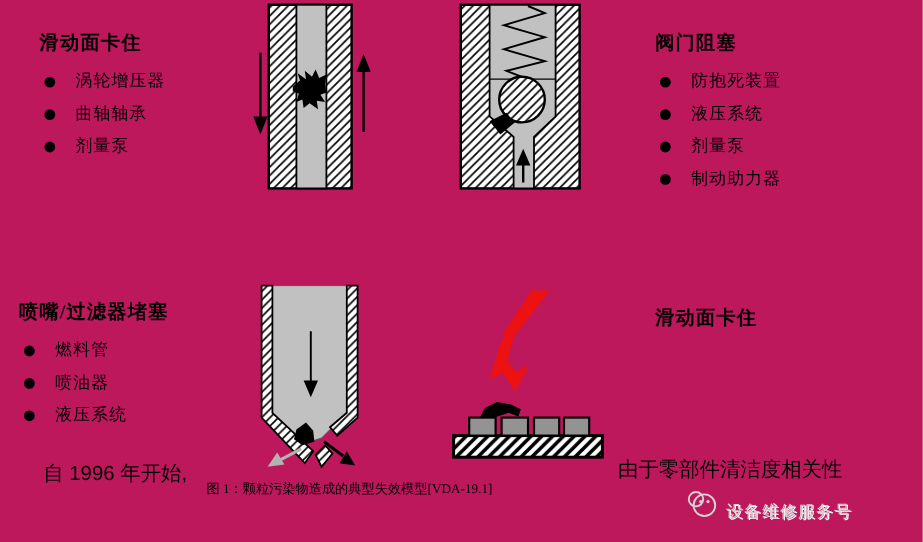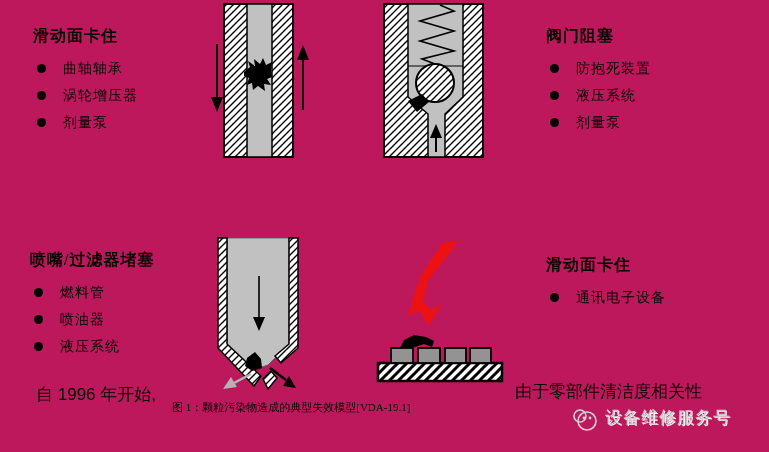--- a/index.html
+++ b/index.html
@@ -23,22 +23,22 @@
   }
 
   .svgbox{position:absolute;}
 
   .bottom-line{position:absolute;font-size:17px;color:#000;white-space:nowrap;}
   .caption{
     position:absolute;left:172px;top:400px;font-size:11px;color:#000;white-space:nowrap;
     font-family:"Liberation Serif","DejaVu Serif",serif;
   }
   .watermark{
-    position:absolute;left:570px;top:406px;display:flex;align-items:flex-start;gap:5px;
-    color:#d3d3d3;font-size:17px;white-space:nowrap;letter-spacing:1px;
+    position:absolute;left:570px;top:406px;display:flex;align-items:flex-end;gap:5px;
+    color:#d3d3d3;font-size:14px;white-space:nowrap;letter-spacing:1px;
     text-shadow:1px 1px 0 #ffffff;
   }
 </style>
 </head>
 <body>
 
 <div class="canvas">
 
   <svg width="0" height="0" style="position:absolute" aria-hidden="true">
     <defs>
@@ -49,48 +49,48 @@
       <pattern id="hatchB" patternUnits="userSpaceOnUse" width="9" height="9">
         <rect width="9" height="9" fill="#ffffff"></rect>
         <path d="M0,9 L9,0 M-2.25,2.25 L2.25,-2.25 M6.75,11.25 L11.25,6.75" stroke="#000" stroke-width="3"></path>
       </pattern>
     </defs>
   </svg>
 
   <div class="tblock" style="left:33px;top:26px;">
     <h3>滑动面卡住</h3>
     <ul>
+      <li><span>涡轮增压器</span></li>
       <li><span>曲轴轴承</span></li>
-      <li><span>涡轮增压器</span></li>
       <li><span>剂量泵</span></li>
     </ul>
   </div>
 
   <div class="tblock" style="left:546px;top:26px;">
     <h3>阀门阻塞</h3>
     <ul>
       <li><span>防抱死装置</span></li>
       <li><span>液压系统</span></li>
       <li><span>剂量泵</span></li>
+      <li><span>制动助力器</span></li>
     </ul>
   </div>
 
-  <div class="tblock" style="left:30px;top:250px;">
+  <div class="tblock" style="left:16px;top:250px;">
     <h3>喷嘴/过滤器堵塞</h3>
     <ul>
       <li><span>燃料管</span></li>
       <li><span>喷油器</span></li>
       <li><span>液压系统</span></li>
     </ul>
   </div>
 
   <div class="tblock" style="left:546px;top:255px;">
     <h3>滑动面卡住</h3>
     <ul>
-      <li><span>通讯电子设备</span></li>
     </ul>
   </div>
 
   <svg class="svgbox" style="left:203px;top:0px;" width="125" height="170" viewBox="0 0 125 170">
     <rect x="21" y="4" width="69" height="153" fill="url(#hatchA)" stroke="#000" stroke-width="2"></rect>
     <rect x="44" y="4" width="25" height="153" fill="#c1c1c1" stroke="#000" stroke-width="1.5"></rect>
     <path d="M41,72 L47,67 45,61 52,66 51,59 57,64 60,58 63,65 69,62 68,70 69,77 64,79 68,85 61,84 62,91 55,86 50,90 49,83 44,85 46,78 41,76 Z" fill="#000"></path>
     <line x1="14" y1="44" x2="14" y2="99" stroke="#000" stroke-width="2"></line>
     <polygon points="14,112 8,97 20,97" fill="#000"></polygon>
     <line x1="100" y1="110" x2="100" y2="57" stroke="#000" stroke-width="2"></line>

